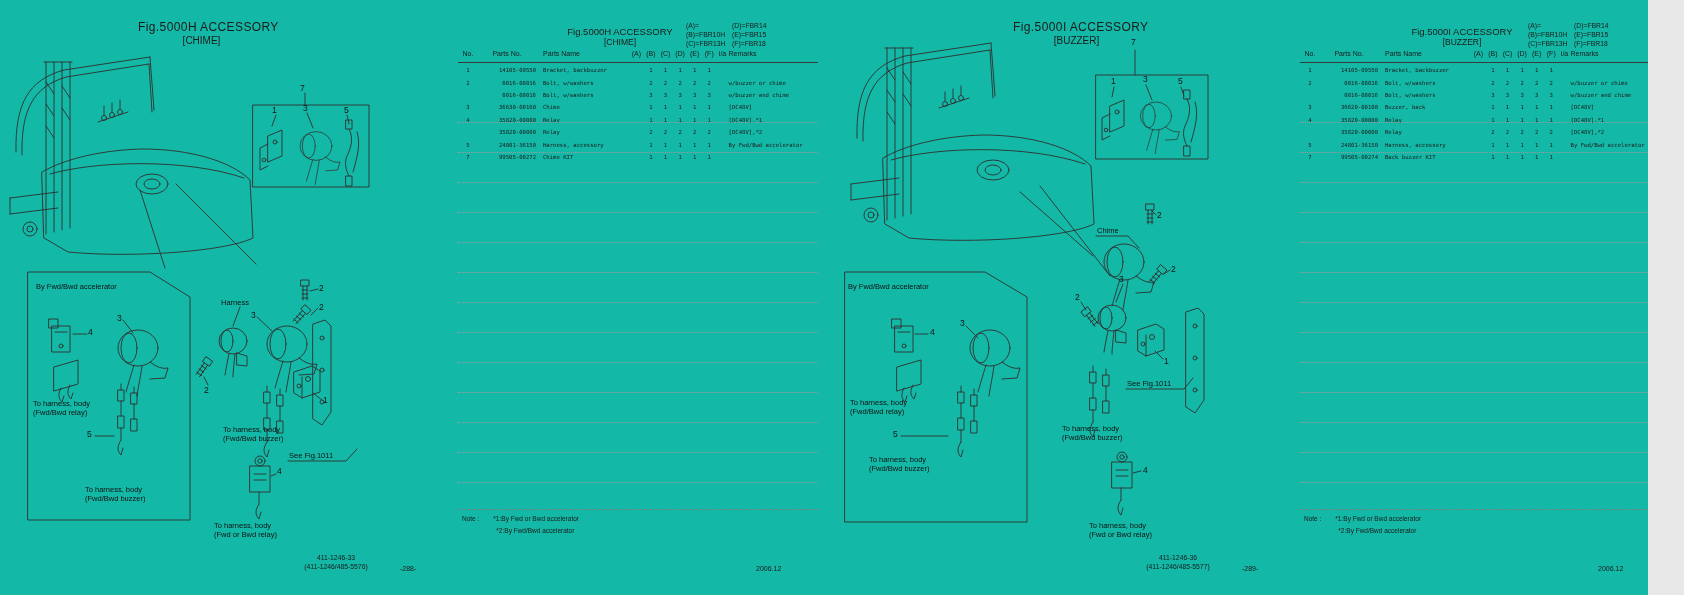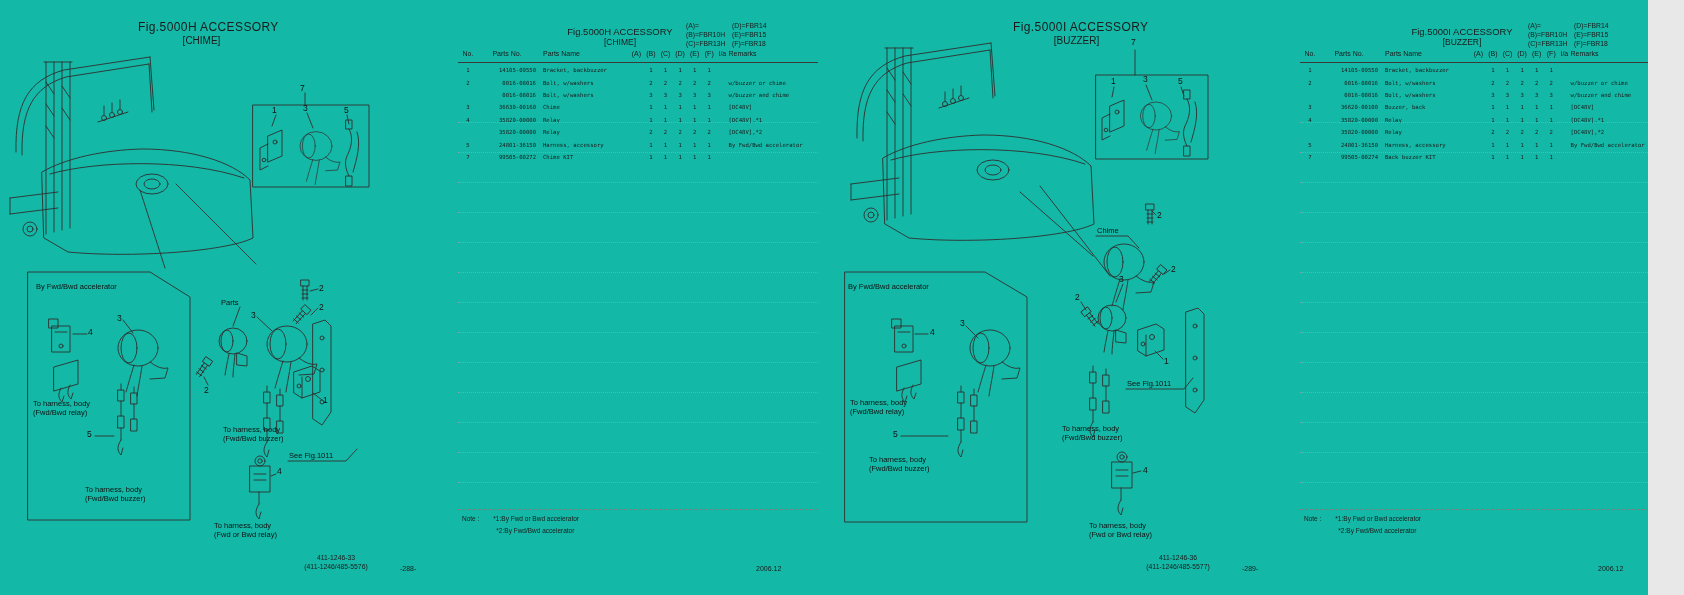--- a/index.html
+++ b/index.html
@@ -213,21 +213,21 @@
 
   <div class="figttl" style="left:138px;top:20px;width:127px">
     <div class="ft1">Fig.5000H  ACCESSORY</div>
     <div class="ft2">[CHIME]</div>
   </div>
   <span class="n" style="left:300px;top:84px">7</span>
   <span class="n" style="left:272px;top:106px">1</span>
   <span class="n" style="left:303px;top:104px">3</span>
   <span class="n" style="left:344px;top:106px">5</span>
   <span class="lb" style="left:36px;top:282px">By Fwd/Bwd accelerator</span>
-  <span class="lb" style="left:221px;top:298px">Parts</span>
+  <span class="lb" style="left:221px;top:298px">Harness</span>
   <span class="n" style="left:117px;top:314px">3</span>
   <span class="n" style="left:88px;top:328px">4</span>
   <span class="lb" style="left:33px;top:399px">To harness, body
 (Fwd/Bwd relay)</span>
   <span class="n" style="left:87px;top:430px">5</span>
   <span class="lb" style="left:85px;top:485px">To harness, body
 (Fwd/Bwd buzzer)</span>
   <span class="n" style="left:204px;top:386px">2</span>
   <span class="n" style="left:251px;top:311px">3</span>
   <span class="n" style="left:319px;top:284px">2</span>

